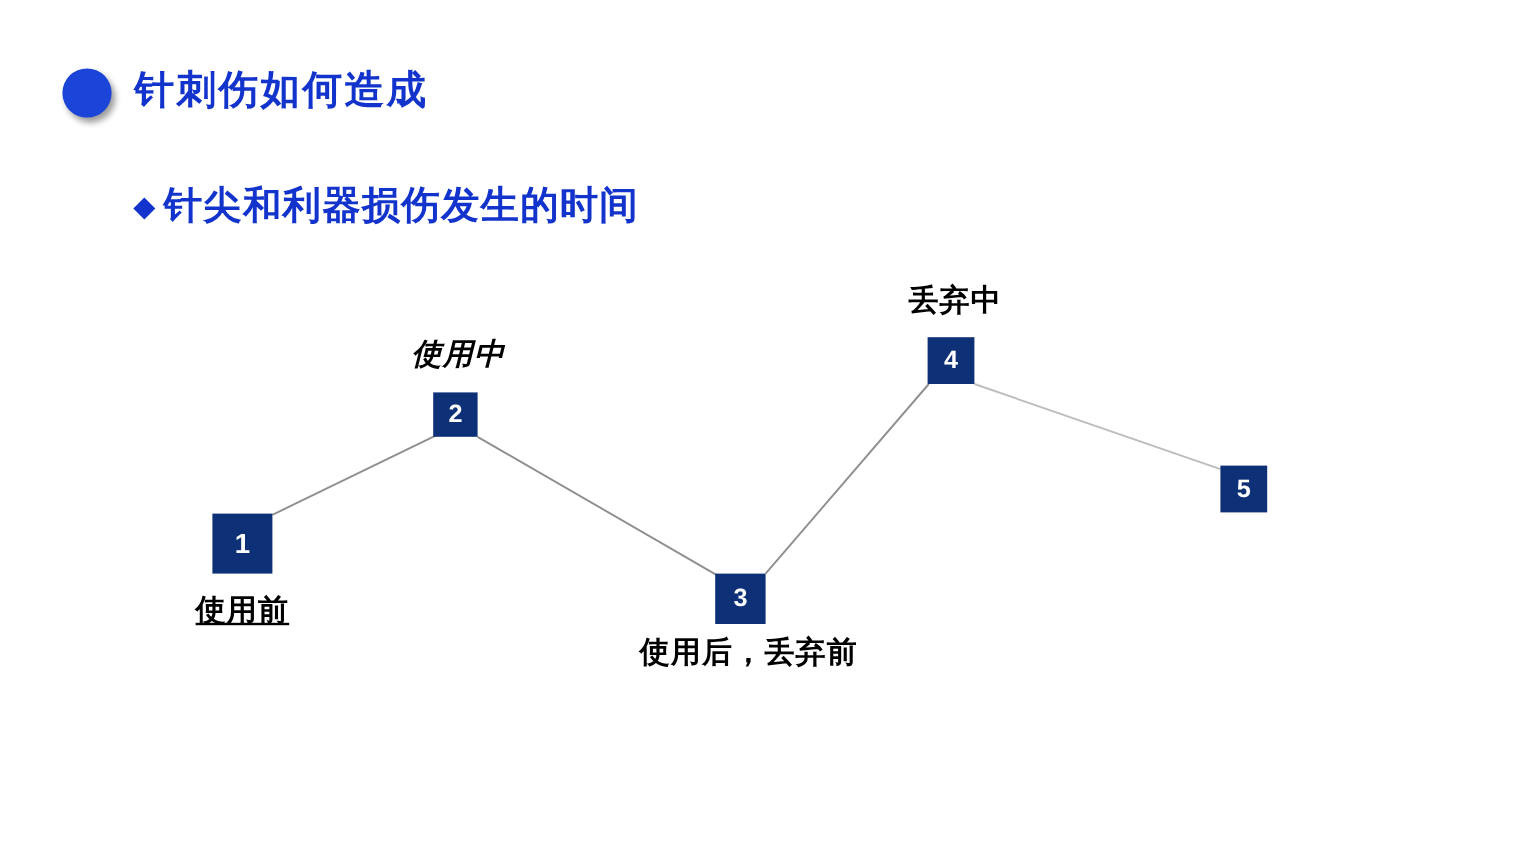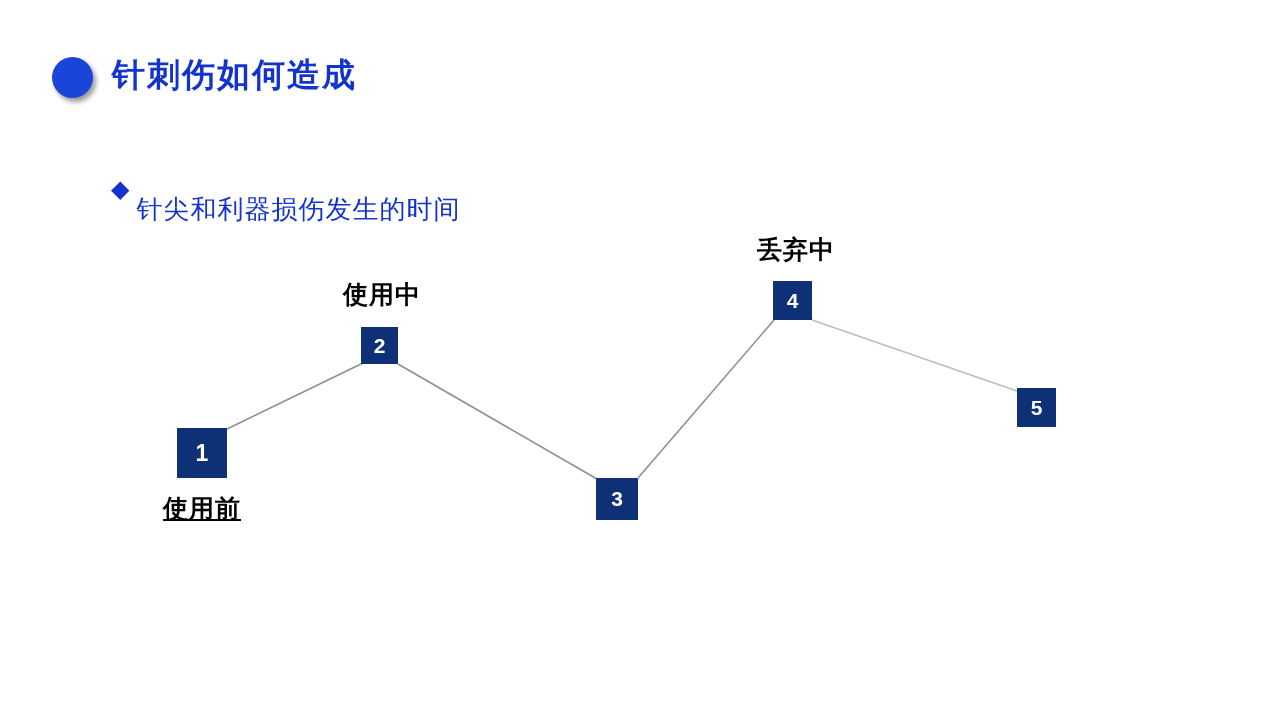--- a/index.html
+++ b/index.html
@@ -40,26 +40,25 @@
     align-items: center;
     gap: 7px;
   }
   .subtitle-diamond {
     font-size: 24px;
     color: #1334cc;
     line-height: 1;
     font-family: "DejaVu Sans", sans-serif;
   }
   .slide-subtitle {
-    font-size: 26px;
-    font-weight: normal;
+    font-size: 32px;
+    font-weight: bold;
     color: #1334cc;
     letter-spacing: 1px;
     white-space: nowrap;
-    margin-top: 42px;
   }
 
   
   .lines-svg { position: absolute; left: 0; top: 0; width: 1280px; height: 720px; }
 
   .step-node {
     position: absolute;
     background: #0e3076;
     display: flex;
     align-items: center;
@@ -76,21 +75,21 @@
 
   .step-label {
     position: absolute;
     font-size: 25px;
     font-weight: bold;
     color: #000000;
     white-space: nowrap;
     letter-spacing: 1px;
   }
   .label-1 { left: 163px; top: 492px; text-decoration: underline; }
-  .label-2 { left: 343px; top: 278px; }
+  .label-2 { left: 343px; top: 278px; font-style: italic; }
   .label-3 { left: 533px; top: 527px; }
   .label-4 { left: 757px; top: 233px; text-align: center; }
   .label-5 { left: 938px; top: 440px; }
 </style>
 </head>
 <body>
 
 <div class="stage">
 
   <div class="title-bullet"></div>
@@ -119,15 +118,16 @@
   </div>
   <div class="step-node node-4">
     <span>4</span>
   </div>
   <div class="step-node node-5">
     <span>5</span>
   </div>
 
   <div class="step-label label-1">使用前</div>
   <div class="step-label label-2">使用中</div>
+  <div class="step-label label-3">使用后，丢弃前</div>
   <div class="step-label label-4">丢弃中</div>
 
 </div>
 
 </body></html>

